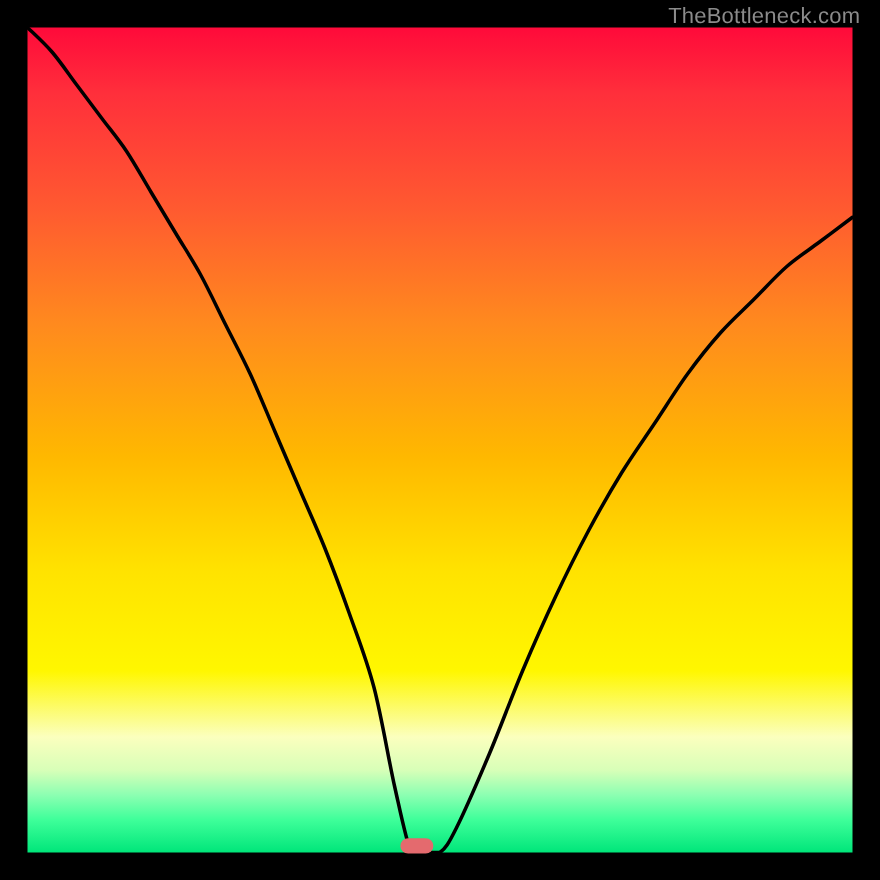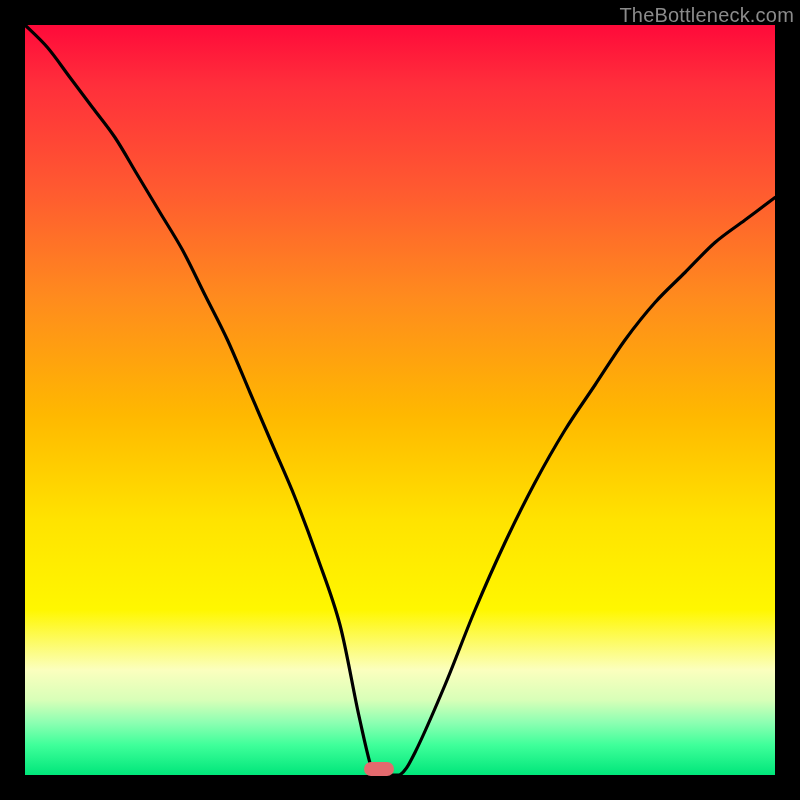--- a/index.html
+++ b/index.html
@@ -61,21 +61,21 @@
     stroke-width: 3.2;
     stroke-linecap: round;
   }
   .marker {
     fill: #e46a6e;
     stroke: none;
   }
   .watermark {
     position: absolute;
     top: 4px;
-    right: 6px;
+    right: 18px;
     color: #8b8b8b;
     font-size: 20px;
     font-weight: 500;
     letter-spacing: 0.2px;
     user-select: none;
   }
 </style>
 </head>
 <body>
 

